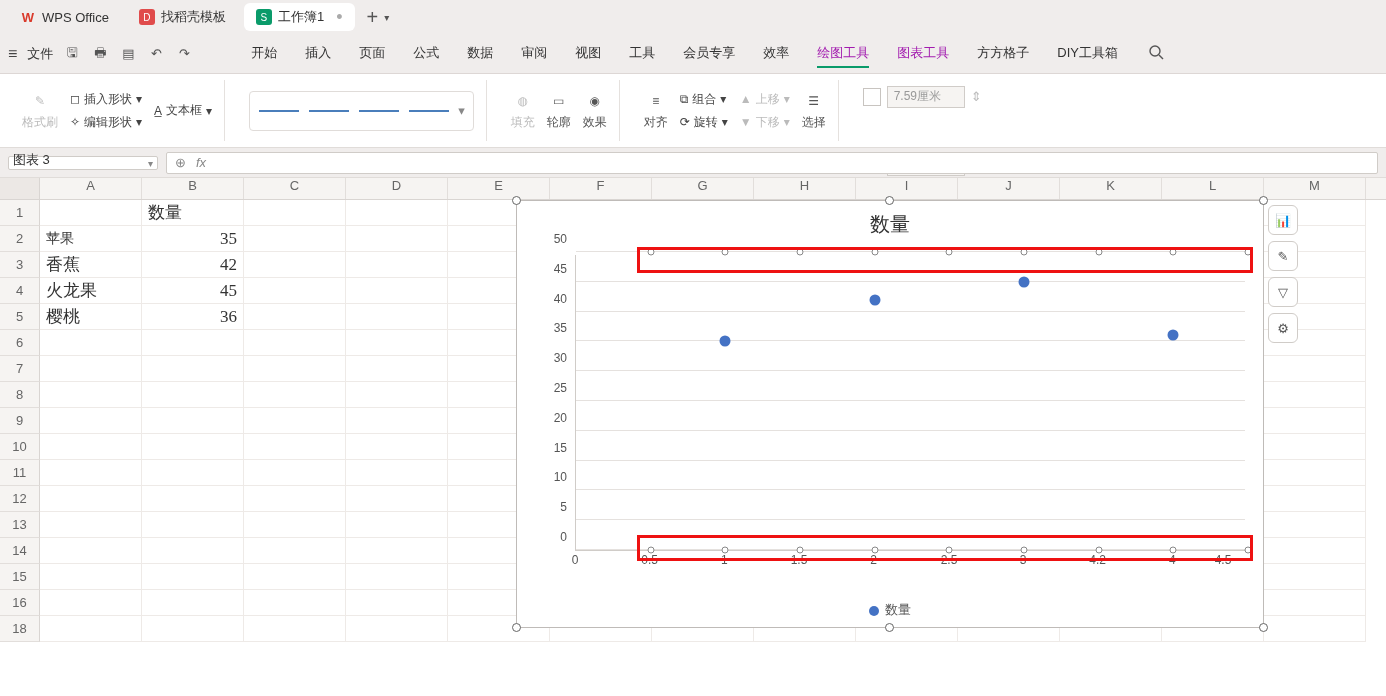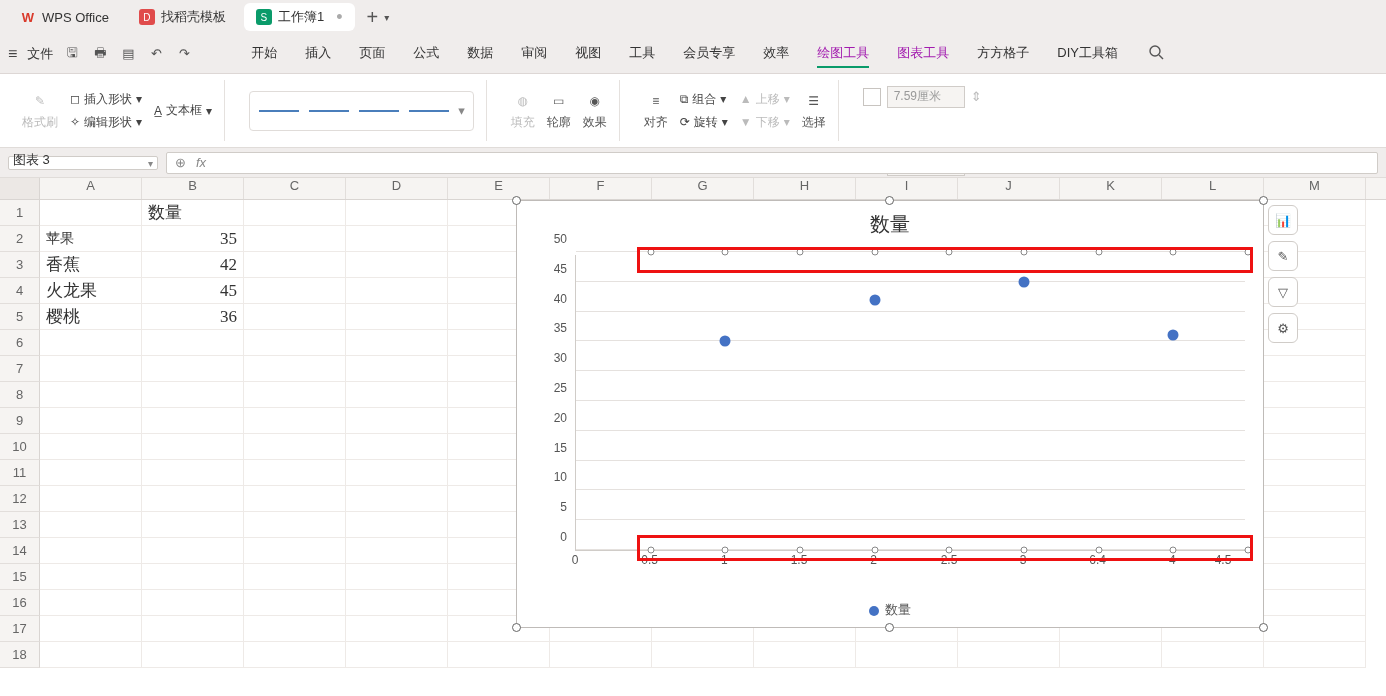--- a/index.html
+++ b/index.html
@@ -489,36 +489,20 @@
         <div class="cell"></div>
         <div class="cell"></div>
         <div class="cell"></div>
         <div class="cell"></div>
         <div class="cell"></div>
         <div class="cell"></div>
         <div class="cell"></div>
       </div>
       <div class="row">
         <div class="rh">16</div>
-        <div class="cell"></div>
-        <div class="cell"></div>
-        <div class="cell"></div>
-        <div class="cell"></div>
-        <div class="cell"></div>
-        <div class="cell"></div>
-        <div class="cell"></div>
-        <div class="cell"></div>
-        <div class="cell"></div>
-        <div class="cell"></div>
-        <div class="cell"></div>
-        <div class="cell"></div>
-        <div class="cell"></div>
-      </div>
-      <div class="row">
-        <div class="rh">17</div>
         <div class="cell"></div>
         <div class="cell"></div>
         <div class="cell"></div>
         <div class="cell"></div>
         <div class="cell"></div>
         <div class="cell"></div>
         <div class="cell"></div>
         <div class="cell"></div>
         <div class="cell"></div>
         <div class="cell"></div>
@@ -603,21 +587,21 @@
           <div class="point" style="left: 597.333px; bottom: 214.56px;"></div>
         </div>
       <div class="xaxis" id="xaxis">
           <div class="xlab" style="left: 0px;">0</div>
           <div class="xlab" style="left: 74.6667px;">0.5</div>
           <div class="xlab" style="left: 149.333px;">1</div>
           <div class="xlab" style="left: 224px;">1.5</div>
           <div class="xlab" style="left: 298.667px;">2</div>
           <div class="xlab" style="left: 374px; text-align: center;">2.5</div>
           <div class="xlab" style="left: 448px;">3</div>
-          <div class="xlab" style="left: 522.667px;">6.4</div>
+          <div class="xlab" style="left: 522.667px;">4.2</div>
           <div class="xlab" style="left: 597.333px;">4</div>
           <div class="xlab" style="left: 648px;">4.5</div>
         </div>
 
       <div class="redbox" style="left:92px; right:0px; top:-8px; height:26px;"></div>
       <div class="redbox" style="left:92px; right:0px; bottom:-10px; height:26px;"></div>
     </div>
     <div class="legend">
       <span class="dot"></span><span>数量</span>
     </div>

